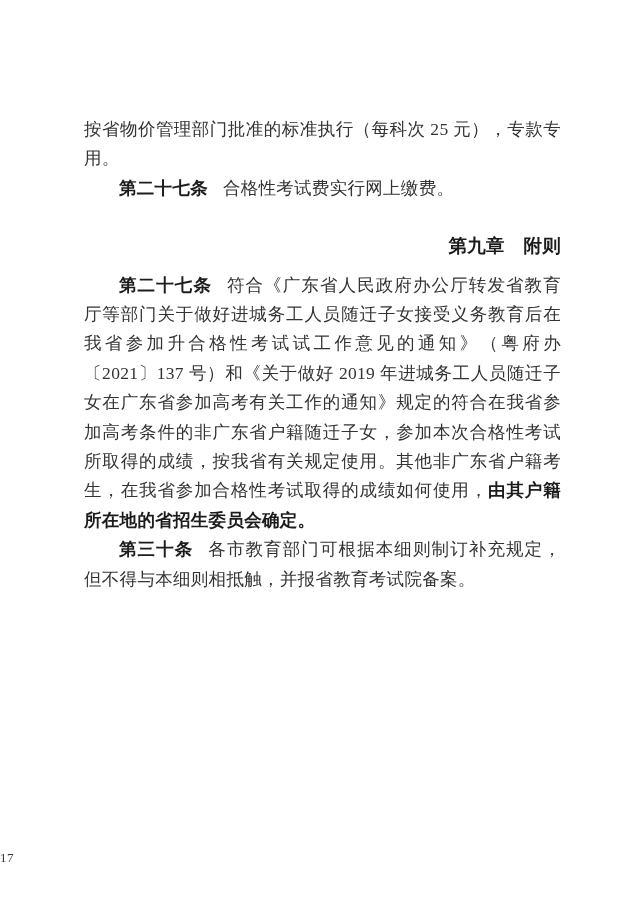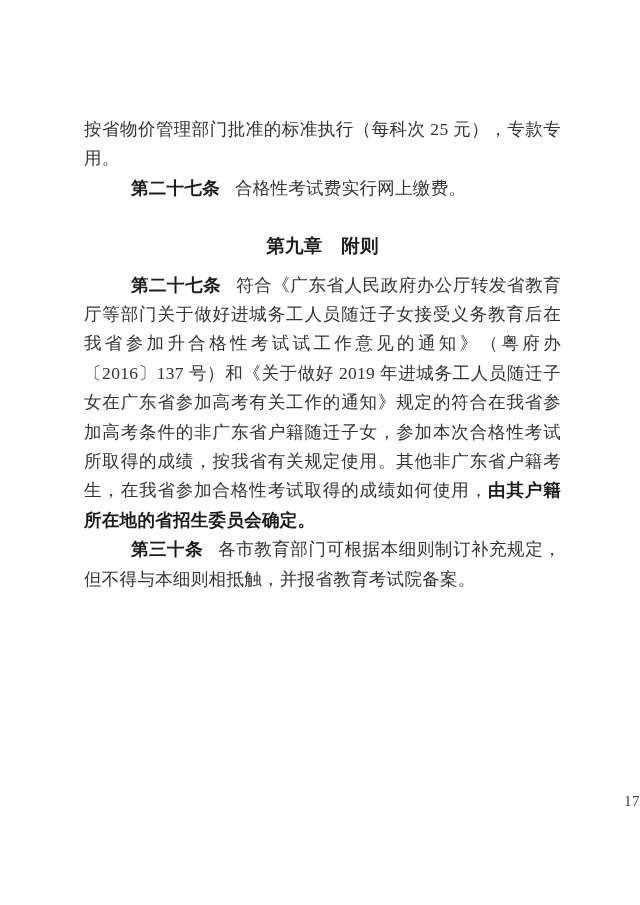--- a/index.html
+++ b/index.html
@@ -31,67 +31,66 @@
     margin: 0;
     font-family: Liberation Serif, serif;
   }
   p.indent {
     text-indent: 2em;
   }
   .term {
     font-weight: bold;
     color: #1c1c1c;
     margin-right: 0.85em;
-    margin-left: 12px;
   }
   .term.tight {
     margin-right: 0.4em;
   }
   .emph {
     font-weight: bold;
     color: #1c1c1c;
   }
   h2.chapter {
     margin: 29px 0 9px 0;
-    text-align: center;
+    text-align: right;
     font-size: 18.5px;
     line-height: 29.4px;
     font-weight: bold;
     color: #1c1c1c;
     text-indent: 0;
   }
   .chapter-title {
     margin-left: 1em;
   }
   .footer {
     position: absolute;
-    top: 794px;
+    top: 851px;
     left: 0;
     width: 100%;
-    text-align: right;
-    font-size: 15px;
+    text-align: left;
+    font-size: 13px;
     line-height: 14px;
     color: #3a3a3a;
     letter-spacing: 0.5px;
   }
 </style>
 </head>
 <body>
 
 <div class="sheet">
   <div class="content">
 
     <p class="para"><span>按省物价管理部门批准的标准执行（每科次 25 元），专款专用。</span></p>
 
     <p class="para indent"><span class="term">第二十七条</span><span>合格性考试费实行网上缴费。</span></p>
 
     <h2 class="chapter"><span>第九章</span><span class="chapter-title">附则</span></h2>
 
 
-    <p class="para indent"><span class="term">第二十七条</span><span>符合《广东省人民政府办公厅转发省教育厅等部门关于做好进城务工人员随迁子女接受义务教育后在我省参加升合格性考试试工作意见的通知》（粤府办〔2016〕137 号）和《关于做好 2019 年进城务工人员随迁子女在广东省参加高考有关工作的通知》规定的符合在我省参加高考条件的非广东省户籍随迁子女，参加本次合格性考试所取得的成绩，按我省有关规定使用。其他非广东省户籍考生，在我省参加合格性考试取得的成绩如何使用，</span><span class="emph">由其户籍所在地的省招生委员会确定。</span></p>
+    <p class="para indent"><span class="term">第二十七条</span><span>符合《广东省人民政府办公厅转发省教育厅等部门关于做好进城务工人员随迁子女接受义务教育后在我省参加升合格性考试试工作意见的通知》（粤府办〔2021〕137 号）和《关于做好 2019 年进城务工人员随迁子女在广东省参加高考有关工作的通知》规定的符合在我省参加高考条件的非广东省户籍随迁子女，参加本次合格性考试所取得的成绩，按我省有关规定使用。其他非广东省户籍考生，在我省参加合格性考试取得的成绩如何使用，</span><span class="emph">由其户籍所在地的省招生委员会确定。</span></p>
 
     <p class="para indent"><span class="term">第三十条</span><span>各市教育部门可根据本细则制订补充规定，但不得与本细则相抵触，并报省教育考试院备案。</span></p>
 
 
   </div>
 
   <div class="footer">17</div>
 </div>
 
 </body></html>

